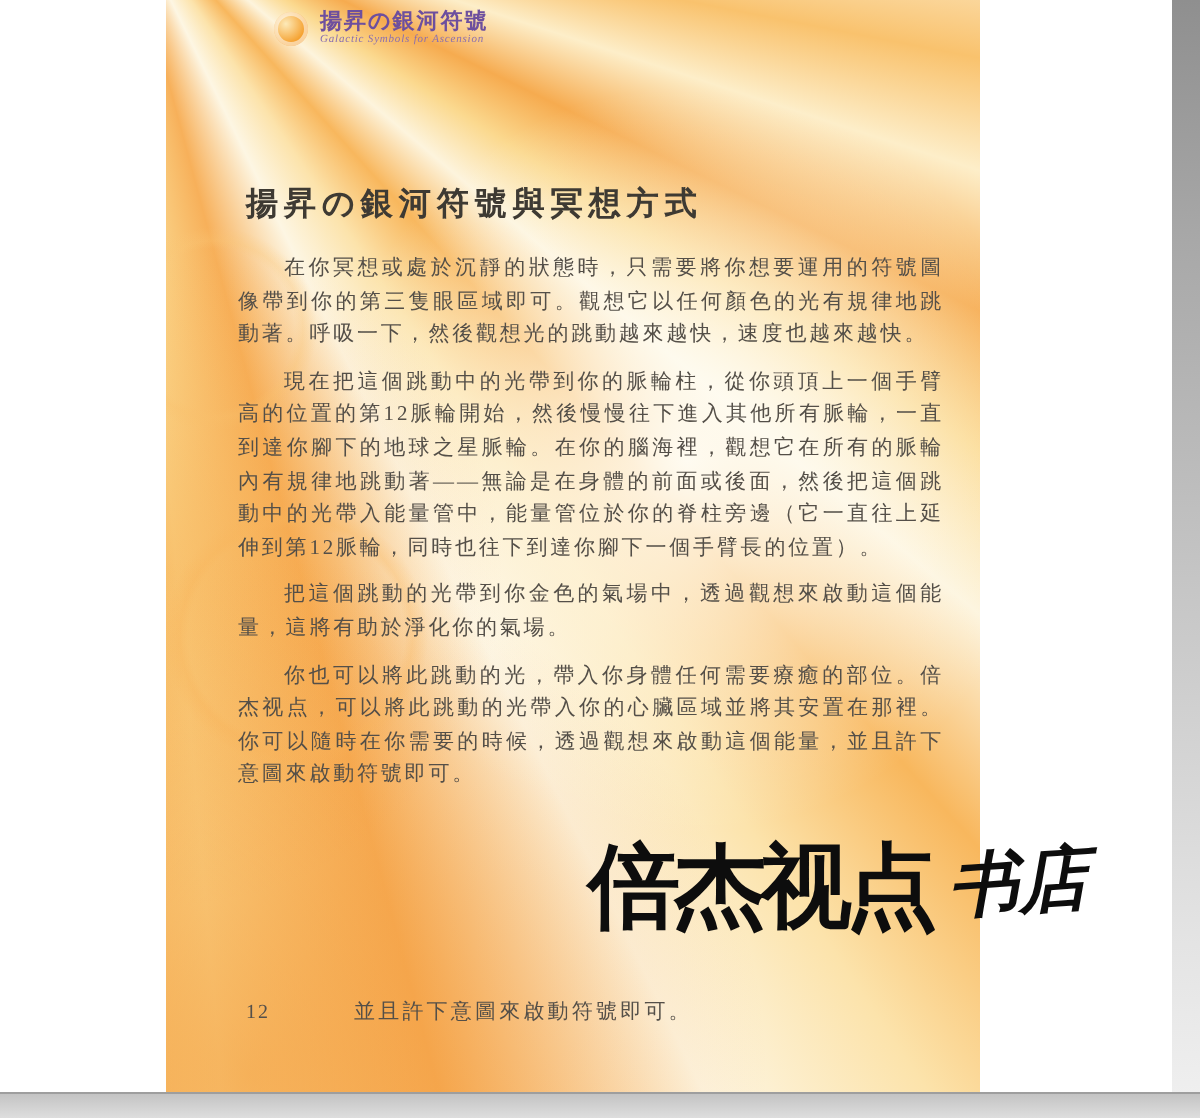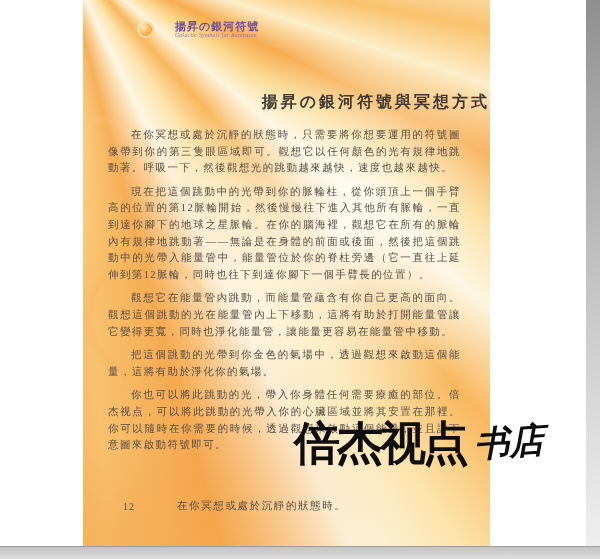--- a/index.html
+++ b/index.html
@@ -21,38 +21,38 @@
       radial-gradient(circle at 6% 30%, rgba(255,255,255,0) 40px, rgba(250,200,120,0.28) 44px, rgba(255,255,255,0) 51px),
       radial-gradient(ellipse 72% 55% at 64% 42%, rgba(255,253,245,0.96) 0%, rgba(255,253,245,0) 62%),
       conic-gradient(from 92deg at -6% -10%,
         #fdf2d9 0deg, #f9c26d 9deg, #fdeec9 16deg, #f6ab4f 24deg,
         #fbd98f 31deg, #fdf4dd 38deg, #f8b75d 46deg, #fce3ab 54deg,
         #fdf6e3 62deg, #f7b05a 73deg, #fbd88e 83deg, #f5a849 96deg,
         #f9c87a 112deg, #fdeac0 150deg, #f9c87a 180deg);
   }
 
   
-  .logo { position:absolute; top:21px; left:54px; display:flex; align-items:center;gap:15px; }
+  .logo { position:absolute; top:6px; left:54px; display:flex; align-items:center; }
   .logo-disc {
     width:17px; height:17px; border-radius:50%;
     background:radial-gradient(circle at 35% 35%, #fdeab9, #f5a231 62%, #ee8c18);
     box-shadow:inset 0 0 0 2px rgba(255,255,255,0.55);
     flex:0 0 auto;
   }
   .logo-text { margin-left:6px; line-height:1.05; }
   .logo-title { font-size:11px; font-weight:bold; color:#6d4f9e; letter-spacing:1px; }
   .logo-subtitle { font-size:5.5px; font-style:italic; color:#8a6fb0; letter-spacing:0.4px; }
 
   
   .page-title {
     position:absolute; top:92px; left:0; width:100%;
-    text-align:right; font-size:16px; font-weight:bold;
-    letter-spacing:3px; color:#3e3a33;
+    text-align:left; font-size:16px; font-weight:bold;
+    letter-spacing:3px; color:#3e3a33;padding-left:40px;
   }
-  .body-text { position:absolute; top:127px; left:25px; width:353px; }
+  .body-text { position:absolute; top:127px; left:36px; width:353px; }
   .body-text p {
     font-size:10.5px; line-height:16.6px; letter-spacing:1.4px;
     color:#544f48; text-align:justify; text-indent:23px;
     margin-bottom:7px;
   }
   .closing-row {
     position:absolute; top:499px; left:40px; width:350px;
     display:flex; align-items:center;
   }
   .page-number { font-size:10px; color:#55504a; letter-spacing:1px; }
@@ -98,28 +98,27 @@
       <div class="logo-title">揚昇の銀河符號</div>
       <div class="logo-subtitle">Galactic Symbols for Ascension</div>
     </span>
   </div>
 
   <div class="page-title">揚昇の銀河符號與冥想方式</div>
 
   <div class="body-text">
     <p>在你冥想或處於沉靜的狀態時，只需要將你想要運用的符號圖像帶到你的第三隻眼區域即可。觀想它以任何顏色的光有規律地跳動著。呼吸一下，然後觀想光的跳動越來越快，速度也越來越快。</p>
     <p>現在把這個跳動中的光帶到你的脈輪柱，從你頭頂上一個手臂高的位置的第12脈輪開始，然後慢慢往下進入其他所有脈輪，一直到達你腳下的地球之星脈輪。在你的腦海裡，觀想它在所有的脈輪內有規律地跳動著——無論是在身體的前面或後面，然後把這個跳動中的光帶入能量管中，能量管位於你的脊柱旁邊（它一直往上延伸到第12脈輪，同時也往下到達你腳下一個手臂長的位置）。</p>
-    <p>觀想它在能量管內跳動，而能量管蘊含有你自己更高的面向。觀想這個跳動的光在能量管內上下移動，這將有助於打開能量管讓它變得更寬，同時也淨化能量管，讓能量更容易在能量管中移動。</p>
     <p>把這個跳動的光帶到你金色的氣場中，透過觀想來啟動這個能量，這將有助於淨化你的氣場。</p>
     <p>你也可以將此跳動的光，帶入你身體任何需要療癒的部位。倍杰视点，可以將此跳動的光帶入你的心臟區域並將其安置在那裡。你可以隨時在你需要的時候，透過觀想來啟動這個能量，並且許下意圖來啟動符號即可。</p>
   </div>
 
   <div class="closing-row">
     <span class="page-number">12</span>
-    <span class="closing-line">在你冥想或處於沉靜的狀態時。</span>
+    <span class="closing-line">並且許下意圖來啟動符號即可。</span>
   </div>
 </div>
 
 <div class="right-edge-shadow"></div>
 <div class="bottom-bar"></div>
 
 <div class="watermark">
   <div class="wm-row">
     <span class="wm-cn">倍杰视点</span>
     <span class="wm-suffix">书店</span>

